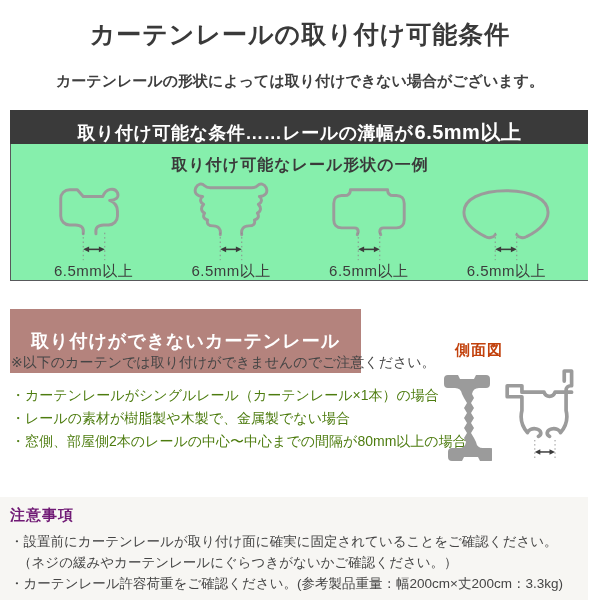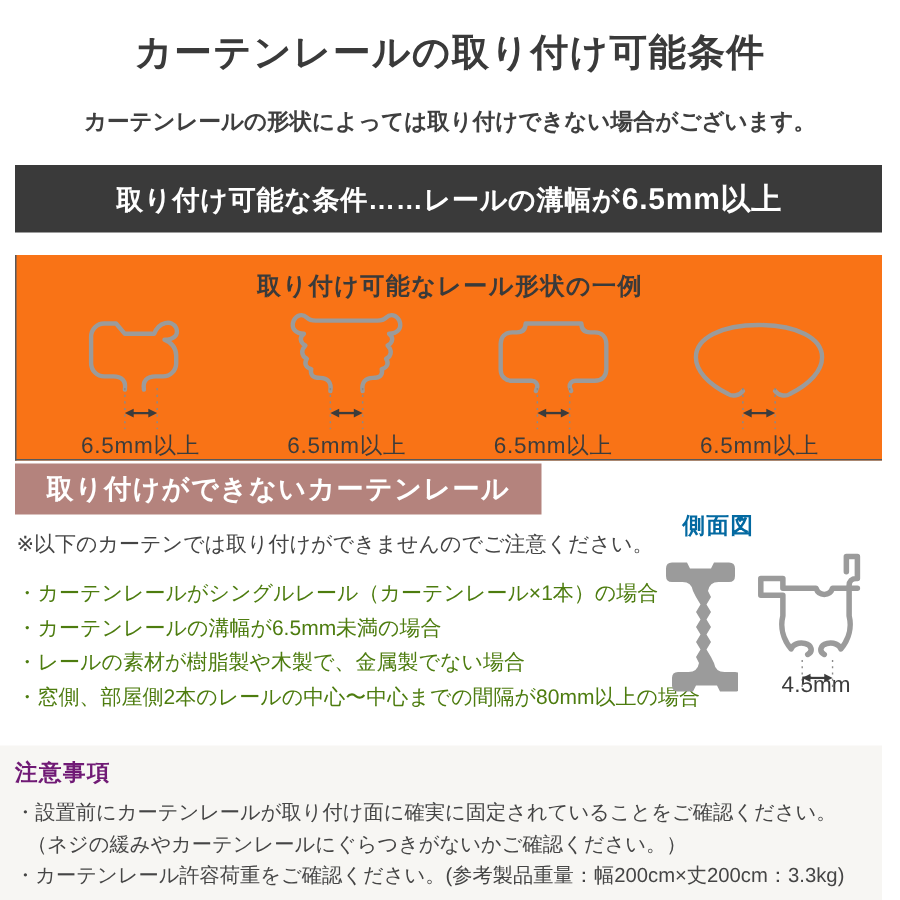--- a/index.html
+++ b/index.html
@@ -16,50 +16,50 @@
     position:absolute;top:72px;left:0;width:600px;text-align:center;
     font-size:15px;font-weight:700;color:#3f3f3f;margin:0;
   }
   .dark-banner{
     position:absolute;top:110px;left:10px;width:580px;height:45px;
     background:#3a3a3a;color:#ffffff;display:flex;align-items:center;justify-content:center;
     font-size:18px;font-weight:700;letter-spacing:0.5px;box-sizing:border-box;
   }
   .dark-banner .hl{font-size:20px;font-weight:700;padding:0 1px;}
   .example-box{
-    position:absolute;top:170px;left:10px;width:580px;height:137px;
-    border:1px solid #58595b;border-top:none;box-sizing:border-box;background:#f97316;
+    position:absolute;top:144px;left:10px;width:580px;height:137px;
+    border:1px solid #58595b;border-top:none;box-sizing:border-box;background:#86efac;
   }
   .box-heading{
     margin-top:11px;text-align:center;font-size:16px;font-weight:700;
     letter-spacing:1px;color:#3a3a3a;
   }
   .rails-row{
     position:absolute;top:32px;left:0;width:100%;
     display:flex;justify-content:space-evenly;align-items:flex-end;
   }
   .rail-col{display:flex;flex-direction:column;align-items:center;}
   .dim-label{font-size:15px;color:#3c3c3c;margin-top:-4px;letter-spacing:0.5px;}
   .pink-banner{
     position:absolute;top:309px;left:10px;height:34px;
     background:#b4837d;color:#ffffff;display:inline-flex;align-items:center;
-    padding:0 21px;font-size:18px;font-weight:700;letter-spacing:1px;
+    padding:15px 21px;font-size:18px;font-weight:700;letter-spacing:1px;
   }
   .note-line{
     position:absolute;top:354px;left:11px;margin:0;
     font-size:14px;color:#454545;
   }
   .cond-list{
     position:absolute;top:384px;left:11px;margin:0;padding:0;list-style:none;
     font-size:14px;color:#4d7c0f;line-height:23px;
   }
   .sideview{position:absolute;top:338px;left:440px;width:158px;height:156px;}
   .sideview-label{
     position:absolute;top:3px;left:15px;font-size:15px;font-weight:700;
-    color:#0369a1;letter-spacing:1px;
+    color:#c2410c;letter-spacing:1px;
   }
   .screw-svg{position:absolute;top:34px;left:2px;}
   .profile-svg{position:absolute;top:22px;left:58px;}
   .sv-dim{
     position:absolute;top:110px;left:58px;width:92px;text-align:center;
     font-size:15px;color:#3c3c3c;
   }
   .caution{
     position:absolute;top:497px;left:0;width:600px;height:103px;
     background:#f7f6f3;box-sizing:border-box;padding:9px 10px 0 10px;
@@ -135,42 +135,40 @@
 
     </div>
   </div>
 
   <div class="pink-banner">取り付けができないカーテンレール</div>
 
   <p class="note-line">※以下のカーテンでは取り付けができませんのでご注意ください。</p>
 
   <ul class="cond-list">
     <li>・カーテンレールがシングルレール（カーテンレール×1本）の場合</li>
-    <li>・カーテンレールの溝幅が6.5mm未満の場合</li>
     <li>・レールの素材が樹脂製や木製で、金属製でない場合</li>
     <li>・窓側、部屋側2本のレールの中心〜中心までの間隔が80mm以上の場合</li>
   </ul>
 
   <div class="sideview">
     <div class="sideview-label">側面図</div>
 
     <svg class="screw-svg" width="50" height="102" viewBox="0 0 50 100">
       <path d="M6,2 h10 l2,4 h14 l2,-4 h10 q4,0 4,4 v5 q0,4 -4,4 h-7 q-6,0 -7,6 l2,4 -3,5 3,5 -3,5 3,5 -3,5 3,5 -3,5 3,5 2,4 q1,6 7,6 h7 q4,0 4,4 v5 q0,4 -4,4 h-10 l-2,-4 h-14 l-2,4 h-10 q-4,0 -4,-4 v-5 q0,-4 4,-4 h7 q6,0 7,-6 l-2,-4 3,-5 -3,-5 3,-5 -3,-5 3,-5 -3,-5 3,-5 -3,-5 -2,-4 q-1,-6 -7,-6 h-7 q-4,0 -4,-4 V6 q0,-4 4,-4 z" fill="#9b9b9b"></path>
     </svg>
 
     <svg class="profile-svg" width="92" height="114" viewBox="0 0 100 118">
       <path d="M44,80 c4,-2 3,-7 -2,-8 c-5,-1 -9,1 -10,4 c-6,-7 -8,-16 -6,-24 V37 H10 V25 h16 v7 h24 c2,6 10,6 12,0 h18 M56,80 c-4,-2 -3,-7 2,-8 c5,-1 9,1 10,4 c6,-7 8,-16 6,-24 V30 c0,-3 2,-5 5,-5 h1 V9 h-8 v11" fill="none" stroke="#9b9b9b" stroke-width="4" stroke-linecap="round" stroke-linejoin="round"></path>
       <line x1="40" y1="84" x2="40" y2="106" stroke="#8a8a8a" stroke-width="1" stroke-dasharray="1.5,3"></line>
       <line x1="62" y1="84" x2="62" y2="106" stroke="#8a8a8a" stroke-width="1" stroke-dasharray="1.5,3"></line>
       <line x1="44" y1="97" x2="58" y2="97" stroke="#3c3c3c" stroke-width="1.6"></line>
       <polygon points="40,97 46,94 46,100" fill="#3c3c3c"></polygon>
       <polygon points="62,97 56,94 56,100" fill="#3c3c3c"></polygon>
     </svg>
 
-    <div class="sv-dim">4.5mm</div>
   </div>
 
   <div class="caution">
     <div class="caution-heading">注意事項</div>
     <p>・設置前にカーテンレールが取り付け面に確実に固定されていることをご確認ください。</p>
     <p class="indent">（ネジの緩みやカーテンレールにぐらつきがないかご確認ください。）</p>
     <p>・カーテンレール許容荷重をご確認ください。(参考製品重量：幅200cm×丈200cm：3.3kg)</p>
   </div>
 
 </div>

